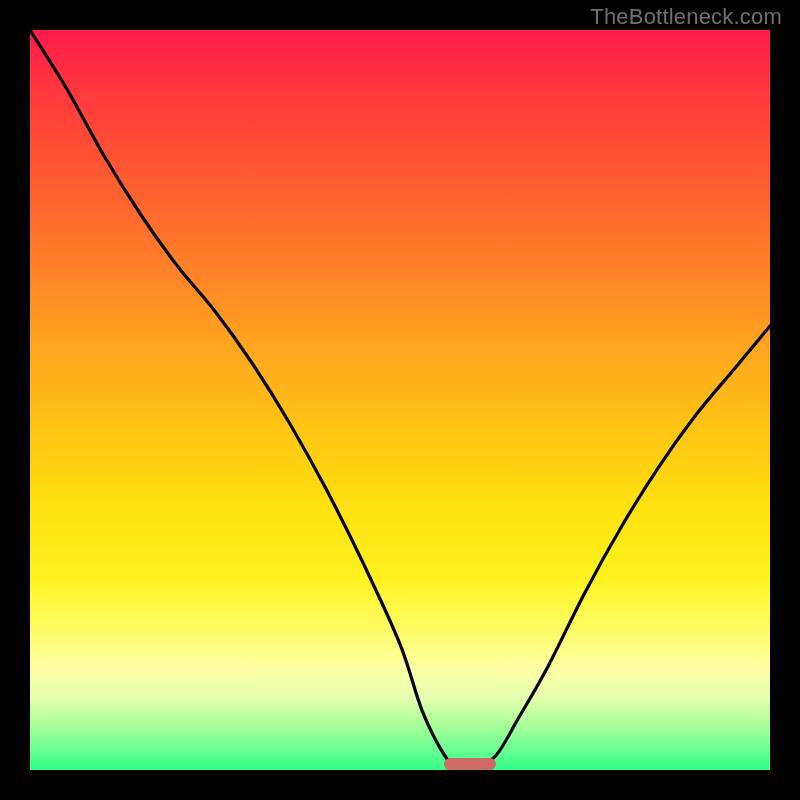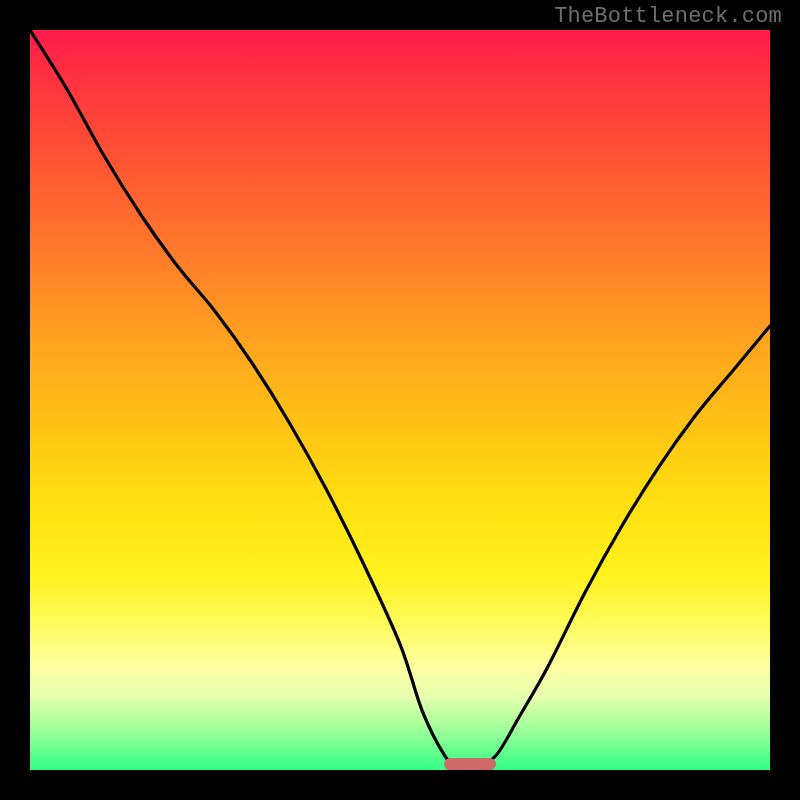--- a/index.html
+++ b/index.html
@@ -9,21 +9,20 @@
     height: 800px;
     overflow: hidden;
     background: #000;
     font-family: Arial, Helvetica, sans-serif;
   }
   .frame {
     position: relative;
     width: 796px;
     height: 800px;
     background: #000;
-    font-family: Liberation Mono, monospace;
   }
   .plot {
     position: absolute;
     left: 30px;
     top: 30px;
     width: 740px;
     height: 740px;
     background: linear-gradient(to bottom,
       #ff1a4d 0%,
       #ff3040 6%,

